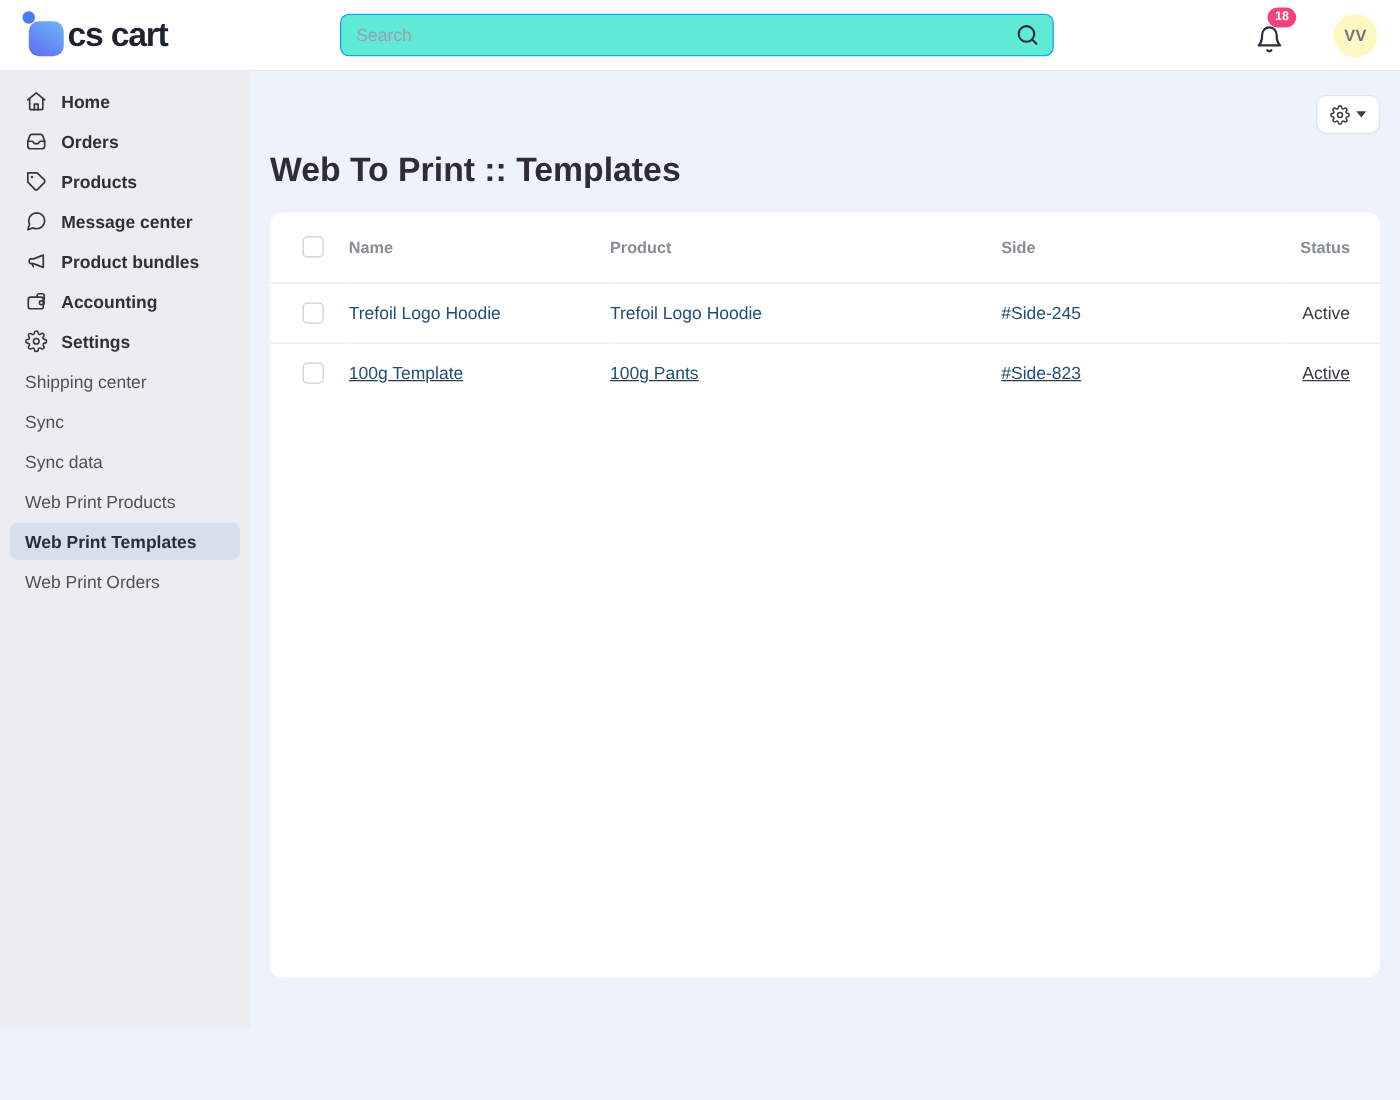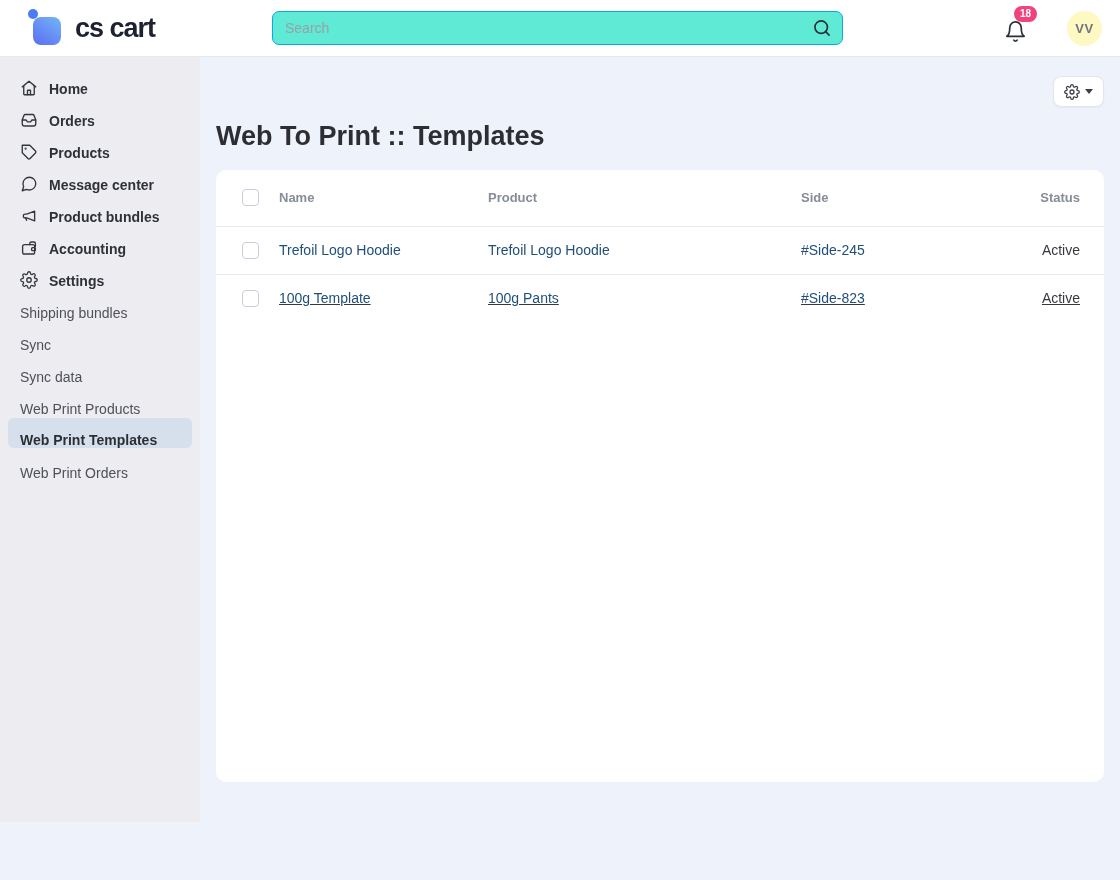--- a/index.html
+++ b/index.html
@@ -12,22 +12,22 @@
   }
 
   
   .topbar {
     height: 57px; background: #ffffff;
     border-bottom: 1px solid #e7e9ee;
     display: flex; align-items: center;
   }
   .logo {
     width: 272px; flex: none;
-    display: flex; align-items: center; gap: 11px;
-    padding-left: 28px; cursor: pointer;
+    display: flex; align-items: center; 
+    padding-left: 18px; cursor: pointer;
   }
   .logo-mark { position: relative; width: 36px; height: 40px; flex: none; }
   .logo-square {
     position: absolute; left: 5px; top: 9px; width: 28px; height: 28px;
     border-radius: 8px;
     background: linear-gradient(215deg, #72b6f8 0%, #5c6cf2 100%);
   }
   .logo-dot {
     position: absolute; left: 0; top: 1px; width: 10px; height: 10px;
     border-radius: 50%; background: #4a7df3;
@@ -74,21 +74,21 @@
 
   
   .page-body { display: flex; height: 765px; }
 
   .sidebar {
     width: 200px; flex: none;
     background: #ededf1;
     padding-top: 8px;
   }
   .nav-item {
-    height: 32px; display: flex; align-items: flex-end; gap: 11px;
+    height: 32px; display: flex; align-items: center; gap: 11px;
     padding: 0 10px 0 20px; font-size: 14px; cursor: pointer;
   }
   .nav-item.primary { font-weight: 700; color: #2e3138; }
   .nav-item.secondary { color: #4d5157; }
   .nav-item.secondary.active {
     background: #d5e0ec; border-radius: 6px;
     margin: 1px 8px; height: 30px; padding-left: 12px;
     font-weight: 700; color: #2b2e34;
   }
   .nav-icon { width: 18px; height: 18px; flex: none; display: flex; }
@@ -244,21 +244,21 @@
       <span class="nav-icon">
         <svg viewBox="0 0 24 24" fill="none" stroke-width="1.7" stroke-linecap="round" stroke-linejoin="round">
           <circle cx="12" cy="12" r="3"></circle>
           <path d="M19.4 15a1.65 1.65 0 0 0 .33 1.82l.06.06a2 2 0 0 1 0 2.83 2 2 0 0 1-2.83 0l-.06-.06a1.65 1.65 0 0 0-1.82-.33 1.65 1.65 0 0 0-1 1.51V21a2 2 0 0 1-2 2 2 2 0 0 1-2-2v-.09A1.65 1.65 0 0 0 9 19.4a1.65 1.65 0 0 0-1.82.33l-.06.06a2 2 0 0 1-2.83 0 2 2 0 0 1 0-2.83l.06-.06a1.65 1.65 0 0 0 .33-1.82 1.65 1.65 0 0 0-1.51-1H3a2 2 0 0 1-2-2 2 2 0 0 1 2-2h.09A1.65 1.65 0 0 0 4.6 9a1.65 1.65 0 0 0-.33-1.82l-.06-.06a2 2 0 0 1 0-2.83 2 2 0 0 1 2.83 0l.06.06a1.65 1.65 0 0 0 1.82.33H9a1.65 1.65 0 0 0 1-1.51V3a2 2 0 0 1 2-2 2 2 0 0 1 2 2v.09a1.65 1.65 0 0 0 1 1.51 1.65 1.65 0 0 0 1.82-.33l.06-.06a2 2 0 0 1 2.83 0 2 2 0 0 1 0 2.83l-.06.06a1.65 1.65 0 0 0-.33 1.82V9a1.65 1.65 0 0 0 1.51 1H21a2 2 0 0 1 2 2 2 2 0 0 1-2 2h-.09a1.65 1.65 0 0 0-1.51 1z"></path>
         </svg>
       </span>
       <span>Settings</span>
     </div>
 
     <div class="nav-item secondary">
-      <span>Shipping bundles</span>
+      <span>Shipping center</span>
     </div>
     <div class="nav-item secondary">
       <span>Sync</span>
     </div>
     <div class="nav-item secondary">
       <span>Sync data</span>
     </div>
     <div class="nav-item secondary">
       <span>Web Print Products</span>
     </div>

